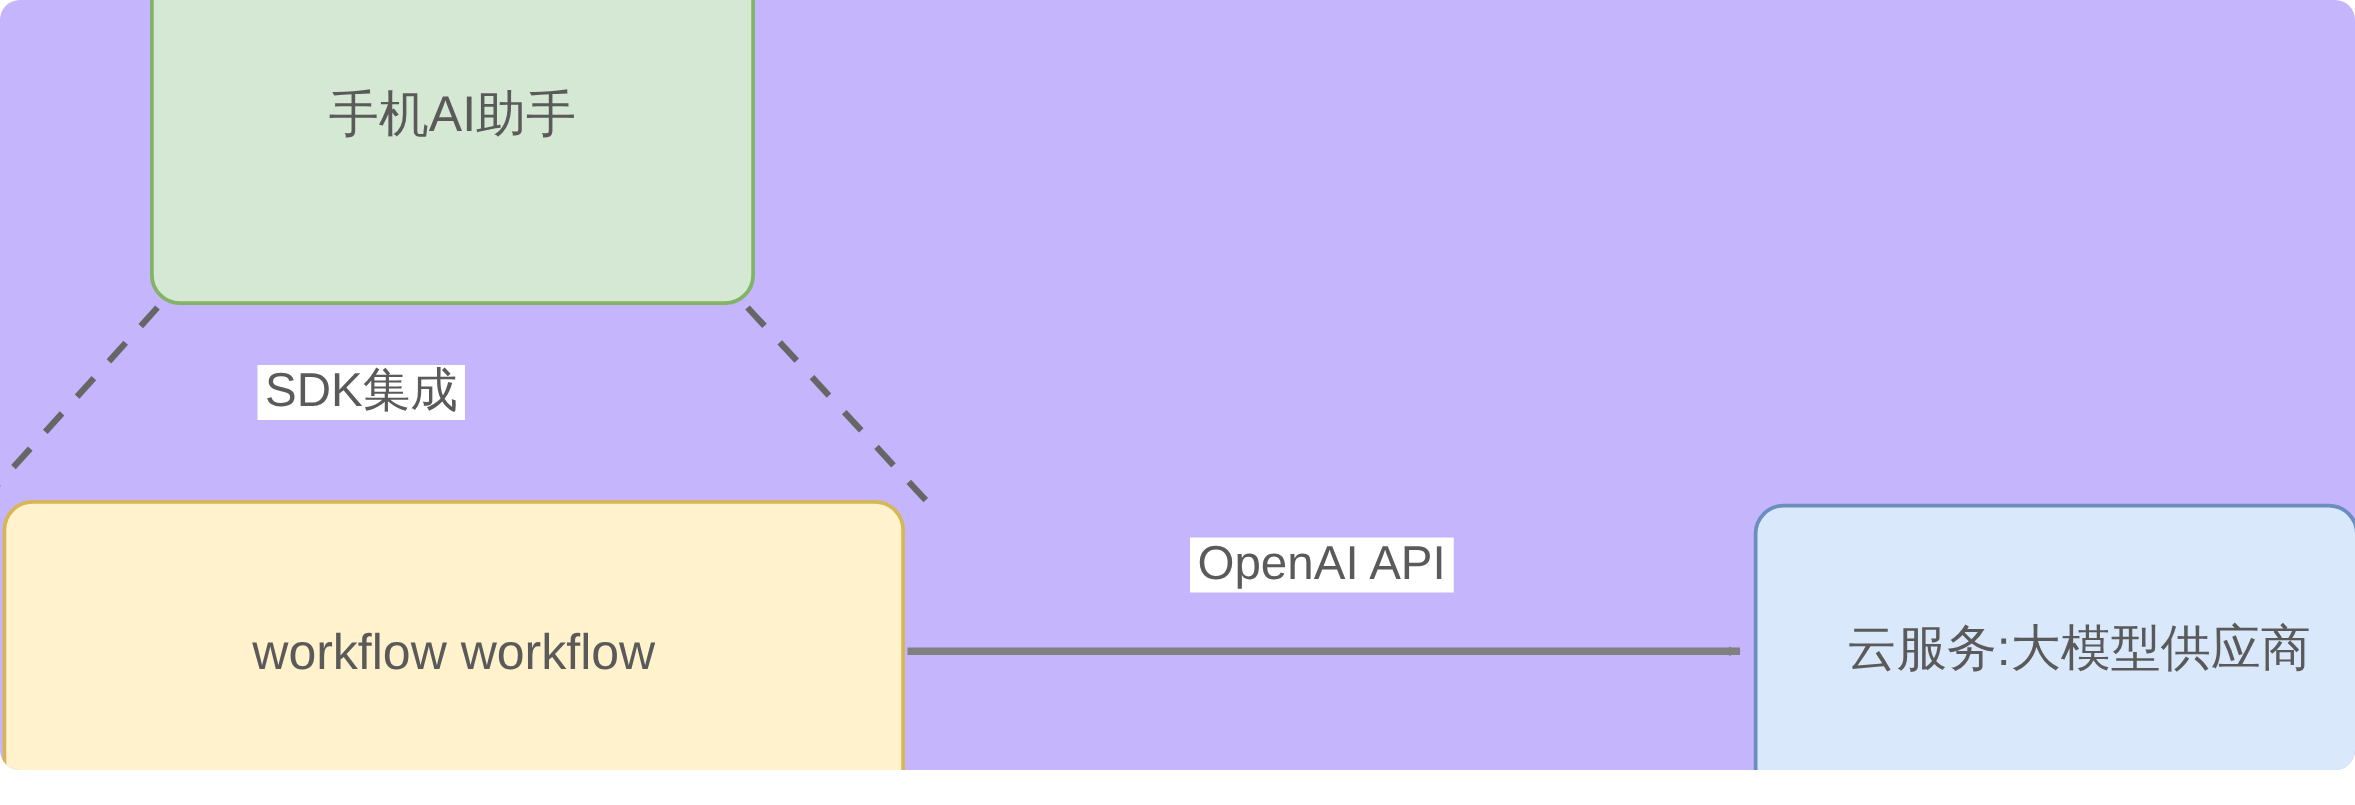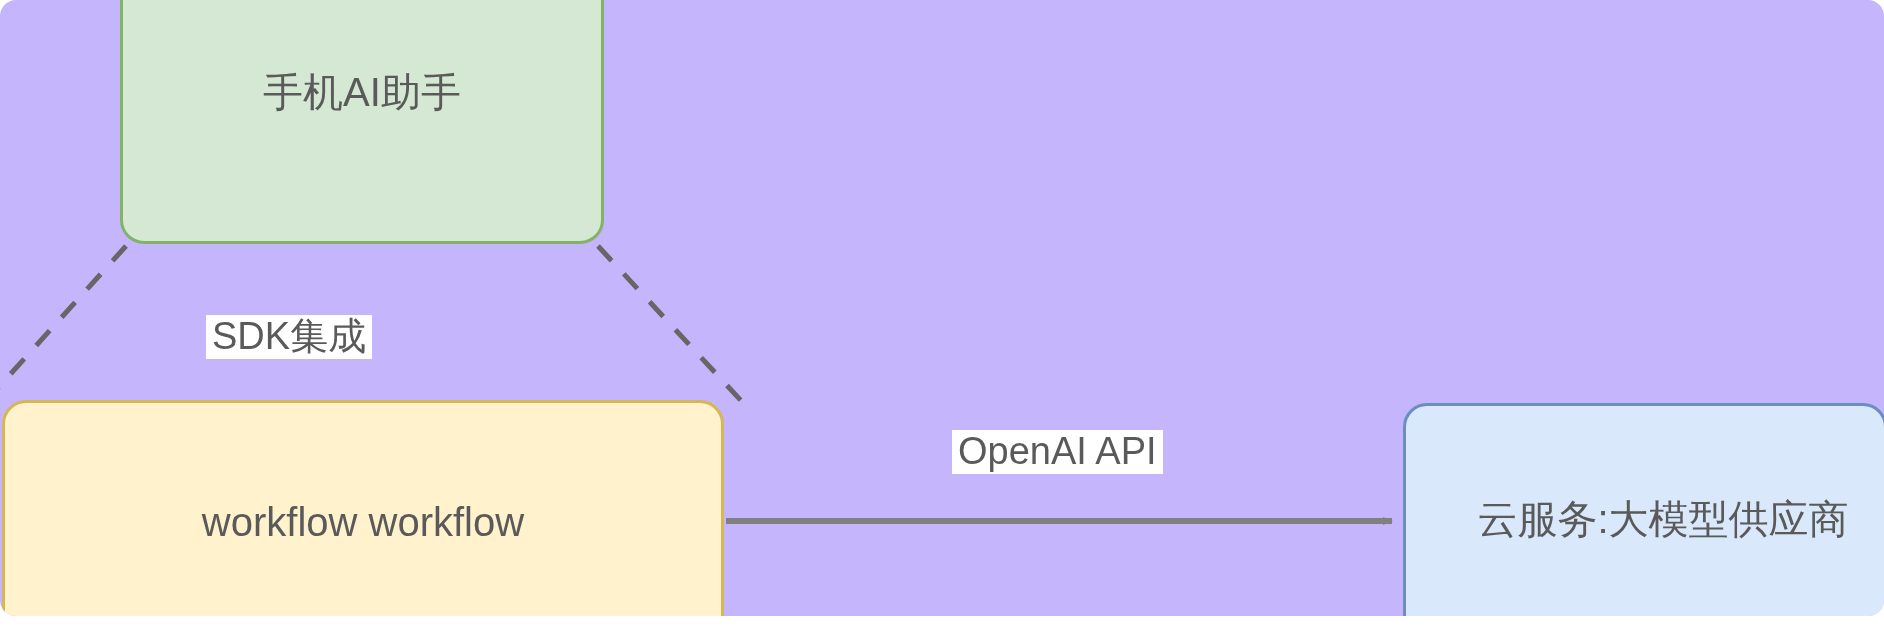--- a/index.html
+++ b/index.html
@@ -95,21 +95,21 @@
     position: absolute;
     color: #5a5a5a;
     font-size: 38px;
     white-space: nowrap;
     background: #ffffff;
     padding: 0 6px;
     line-height: 1.15;
   }
   #label-sdk {
     left: 206px;
-    top: 315px;
+    top: 292px;
   }
   #label-openai {
     left: 952px;
     top: 430px;
   }
 </style>
 </head>
 <body>
 
 <div id="canvas">

